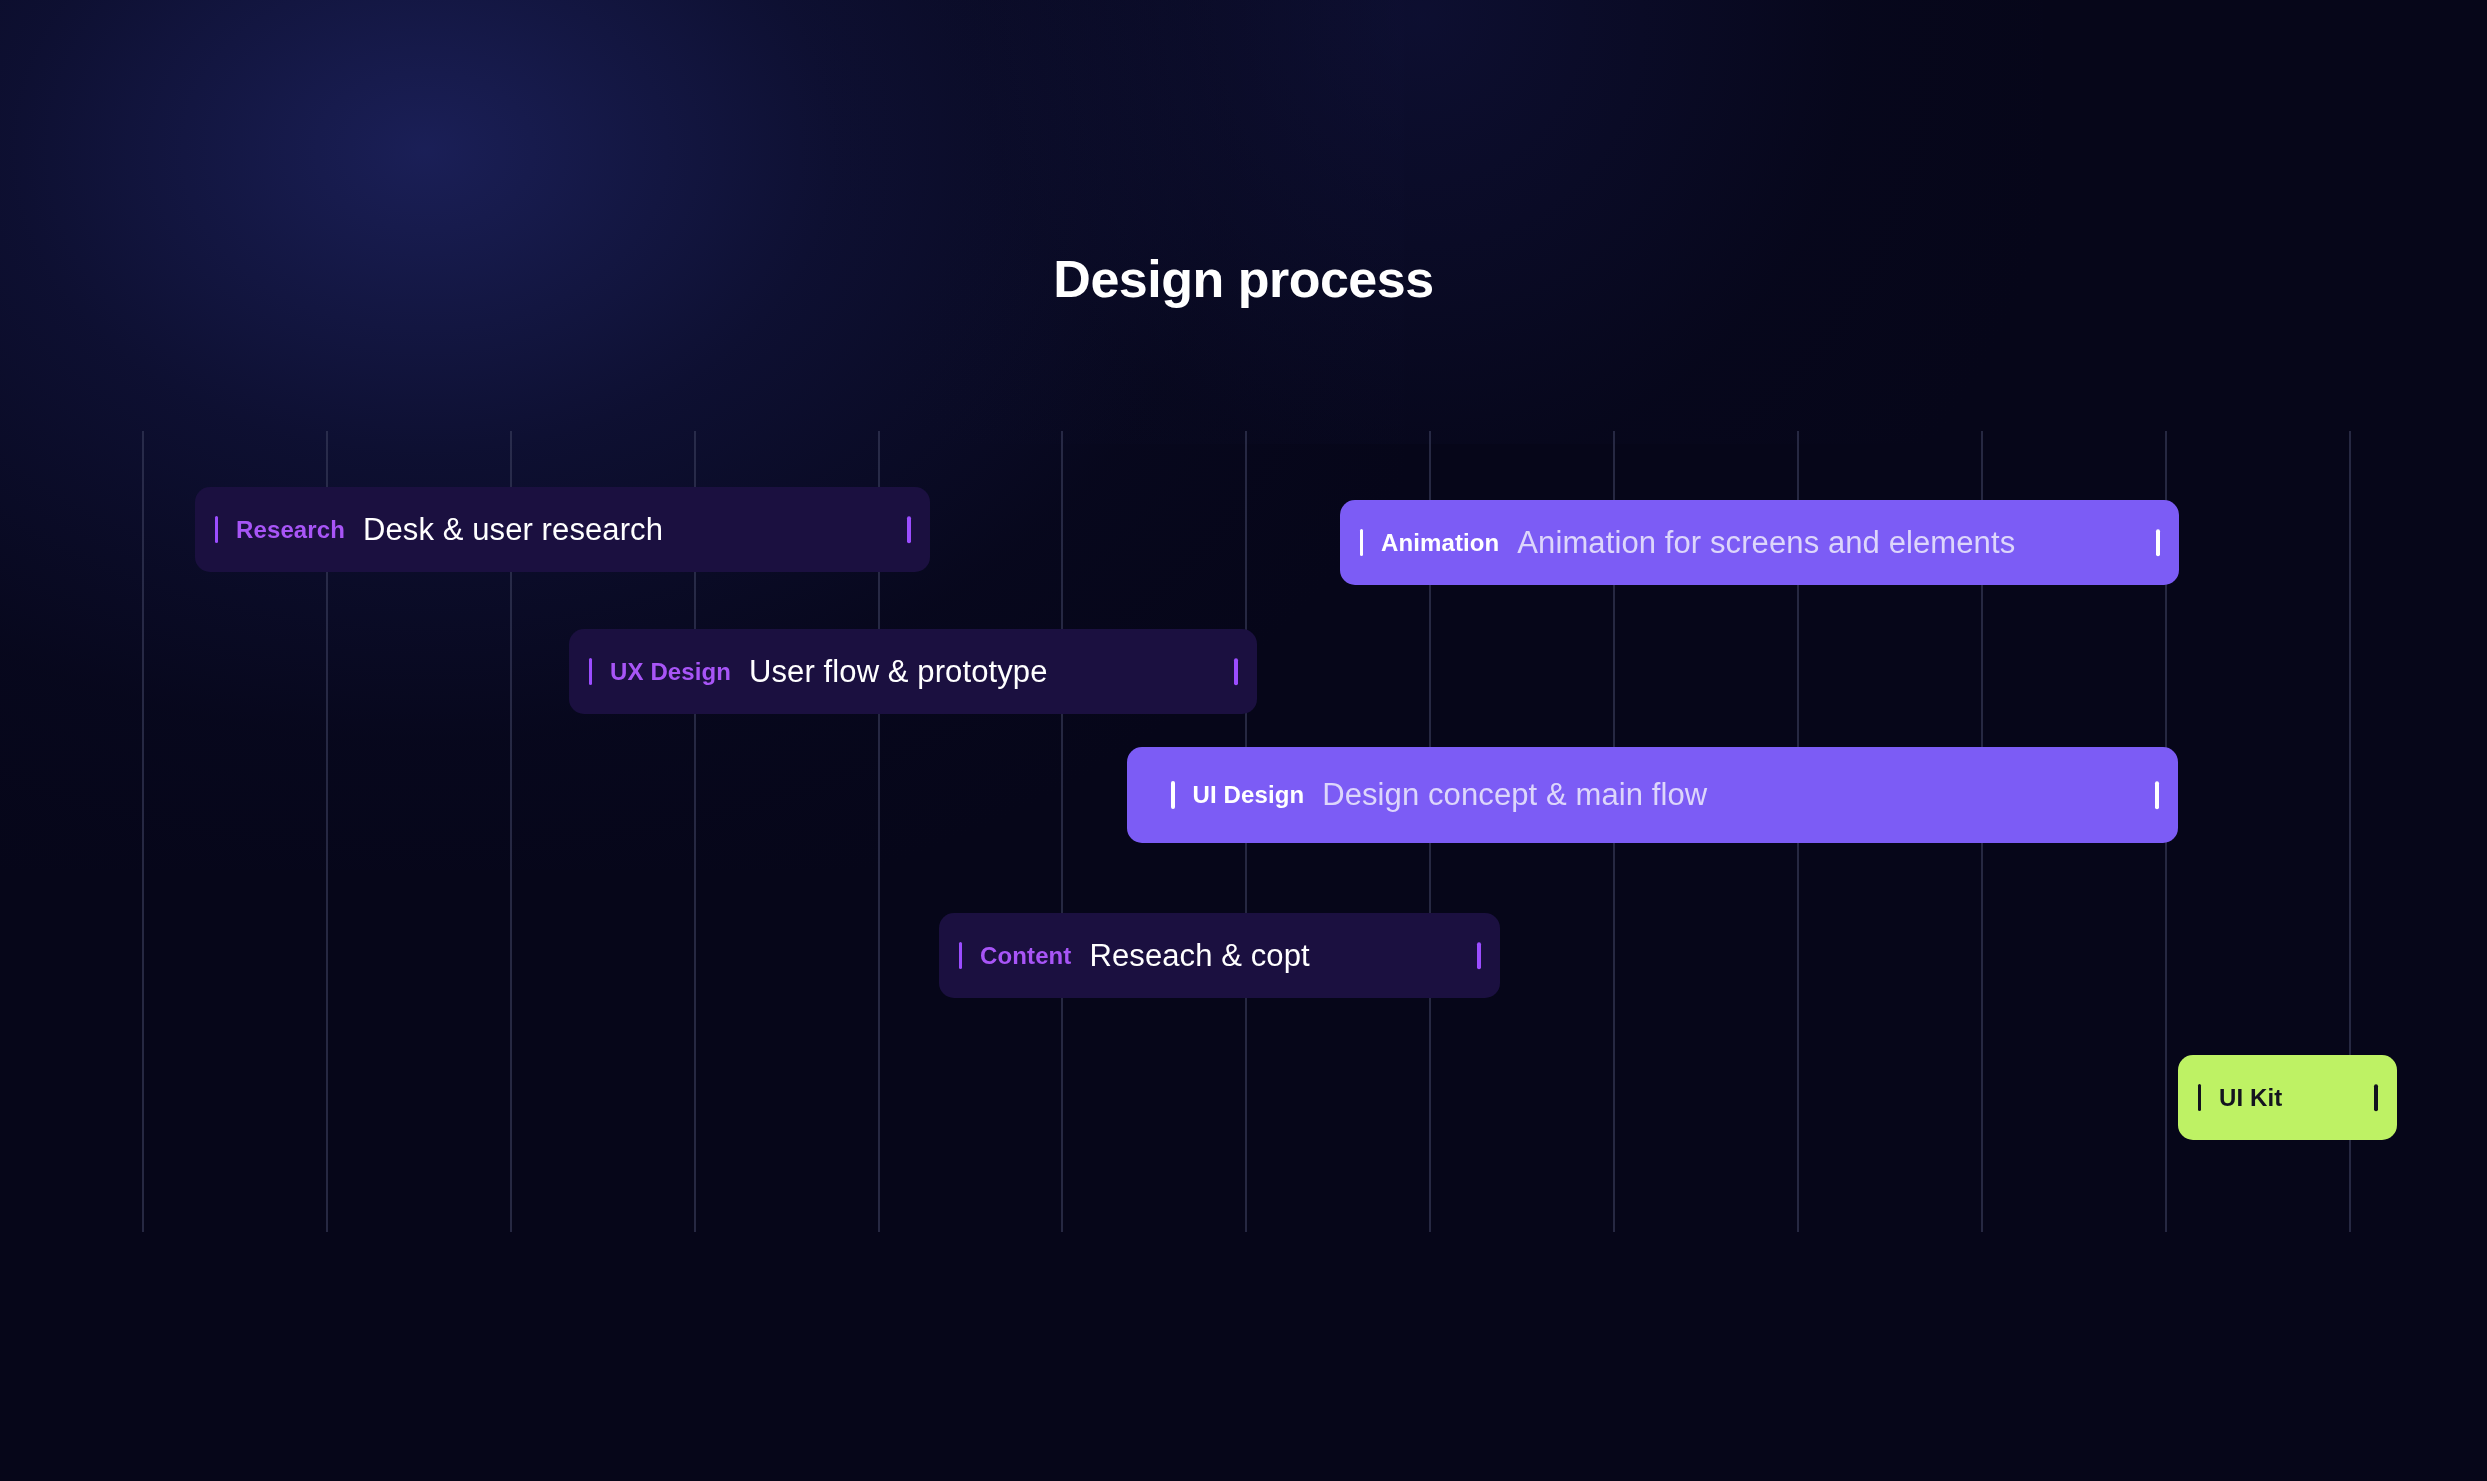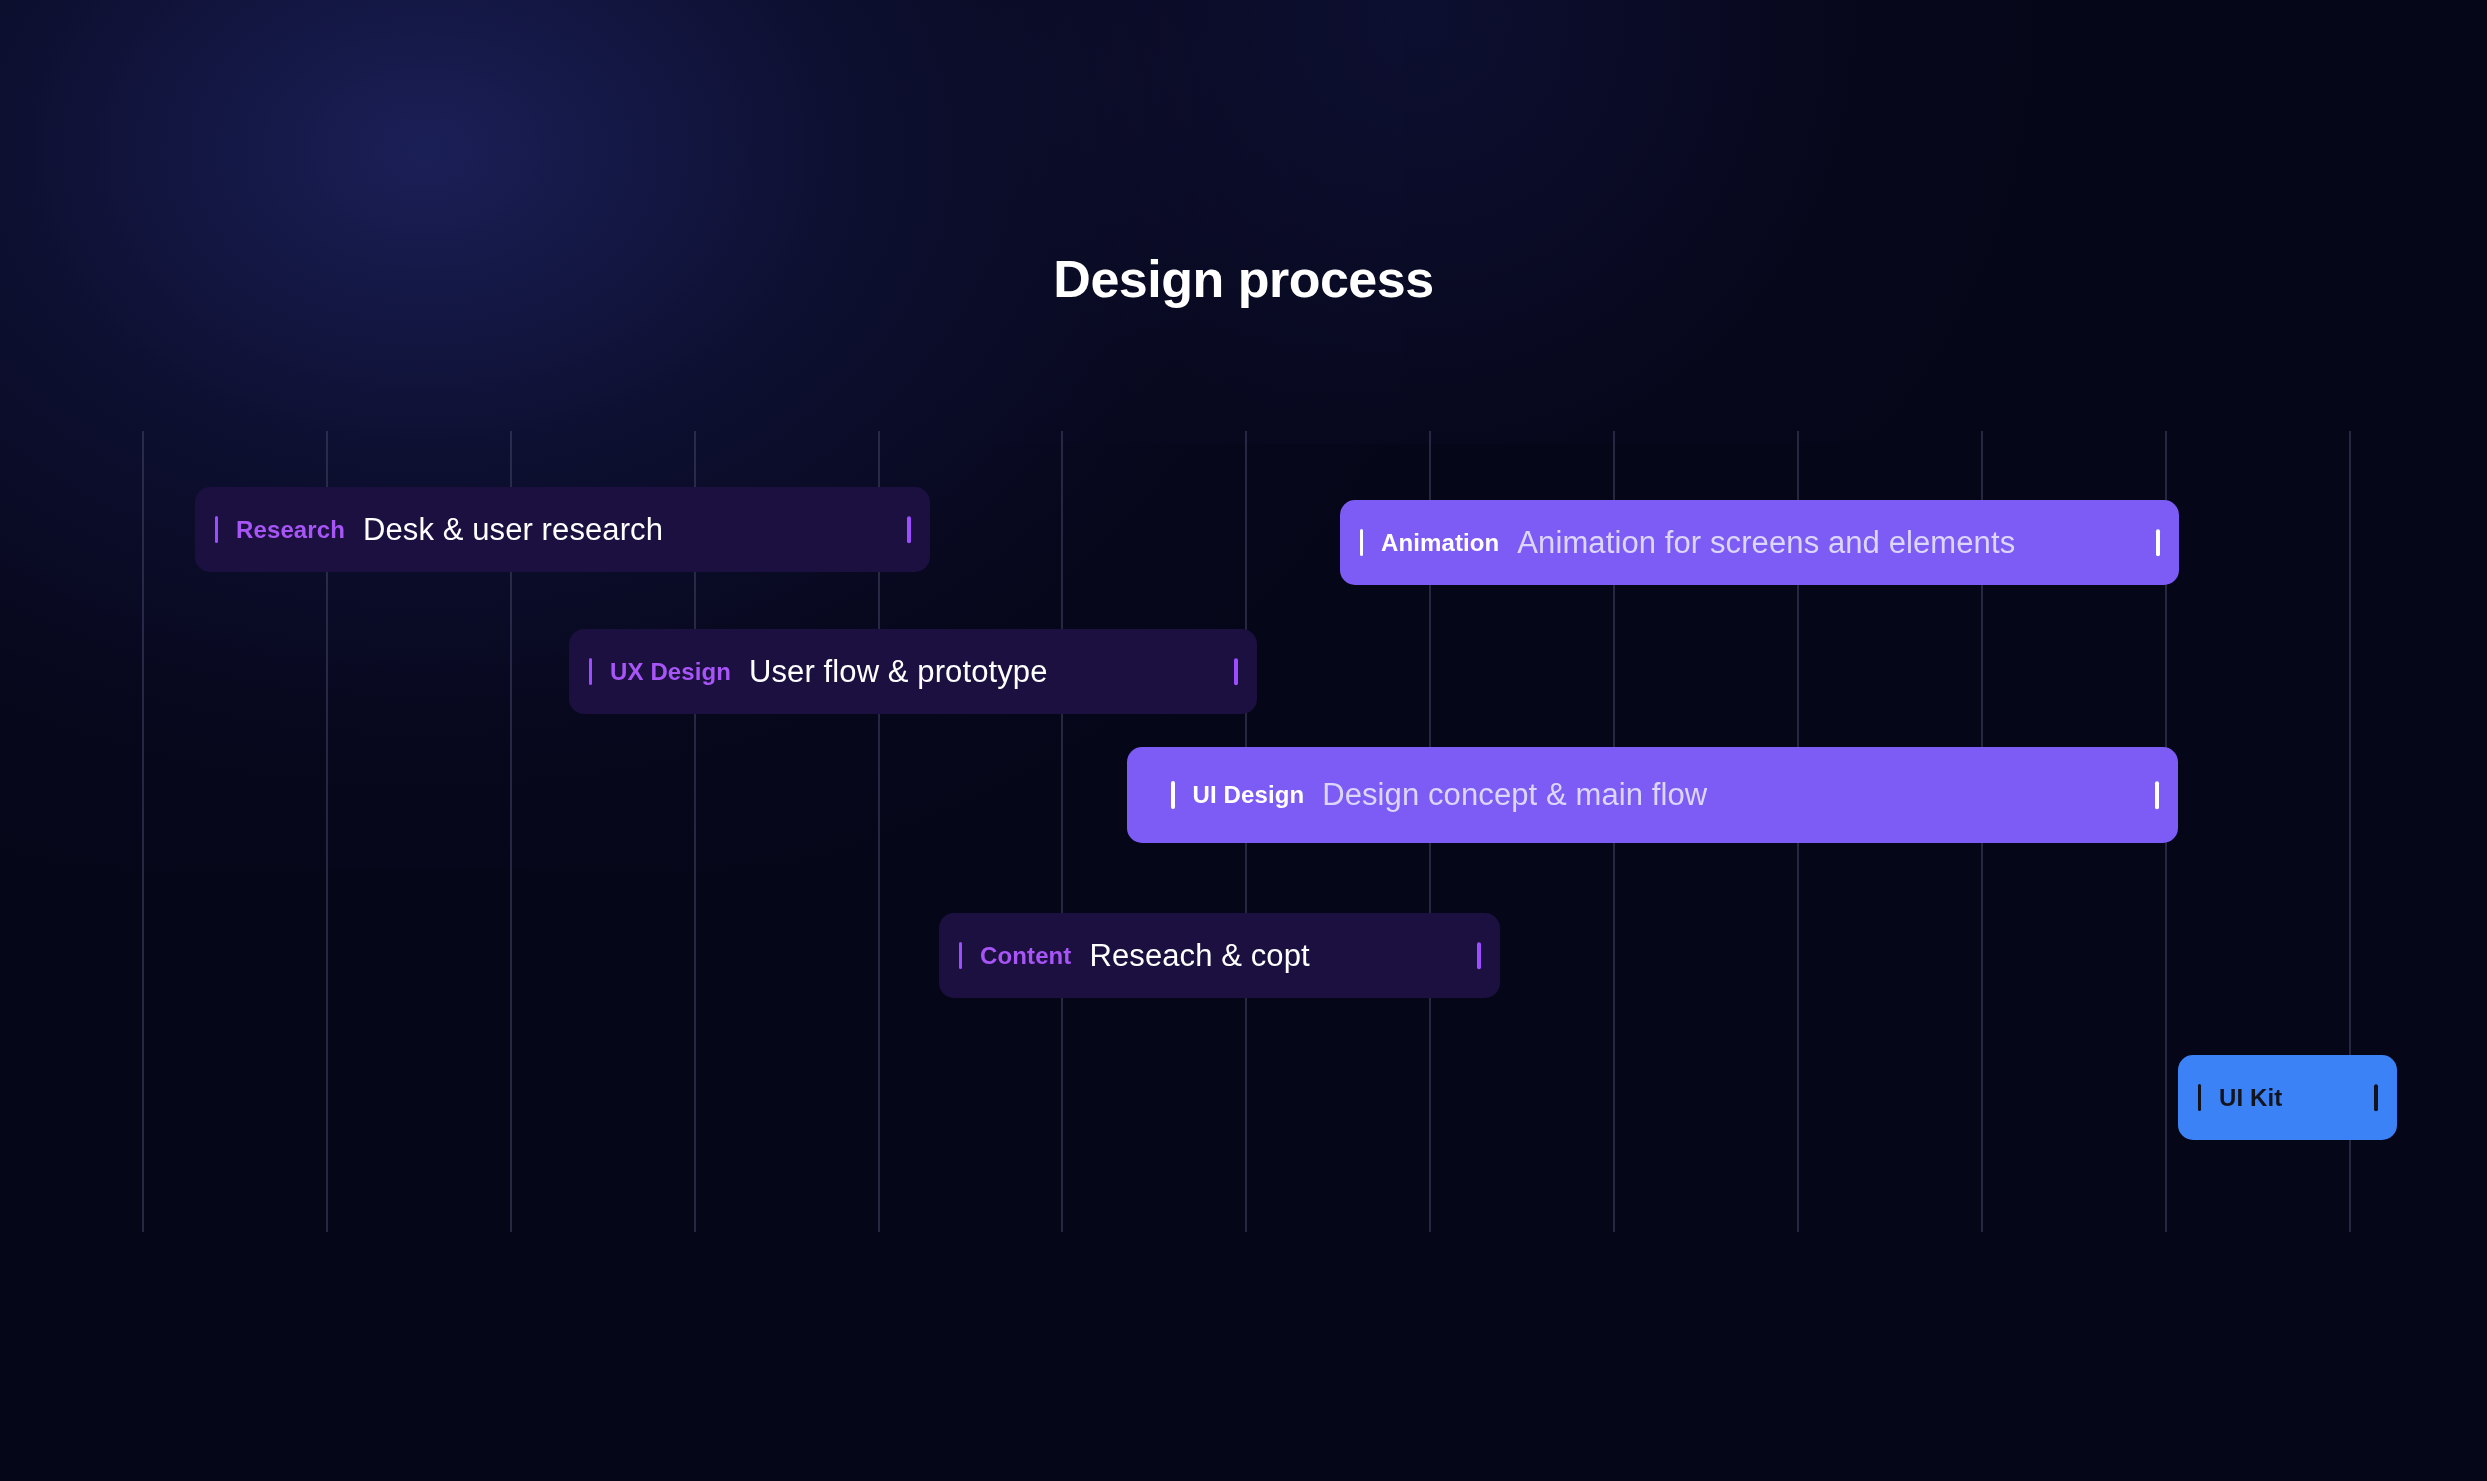--- a/index.html
+++ b/index.html
@@ -87,21 +87,21 @@
     display: flex;
     align-items: center;
     box-sizing: border-box;
     padding: 0 0 0 19.5px;
     white-space: nowrap;
     overflow: hidden;
     margin-left: 48px;
   }
   .task-bar.dark   { background: #1b1040; }
   .task-bar.bright { background: #7c5cf5; }
-  .task-bar.light  { background: #3b82f6; }
+  .task-bar.light  { background: #bef264; }
 
   .handle {
     flex: 0 0 auto;
     width: 3.6px;
     height: 27.5px;
     border-radius: 2.7px;
   }
   .handle-right {
     position: absolute;
     right: 19.5px;

